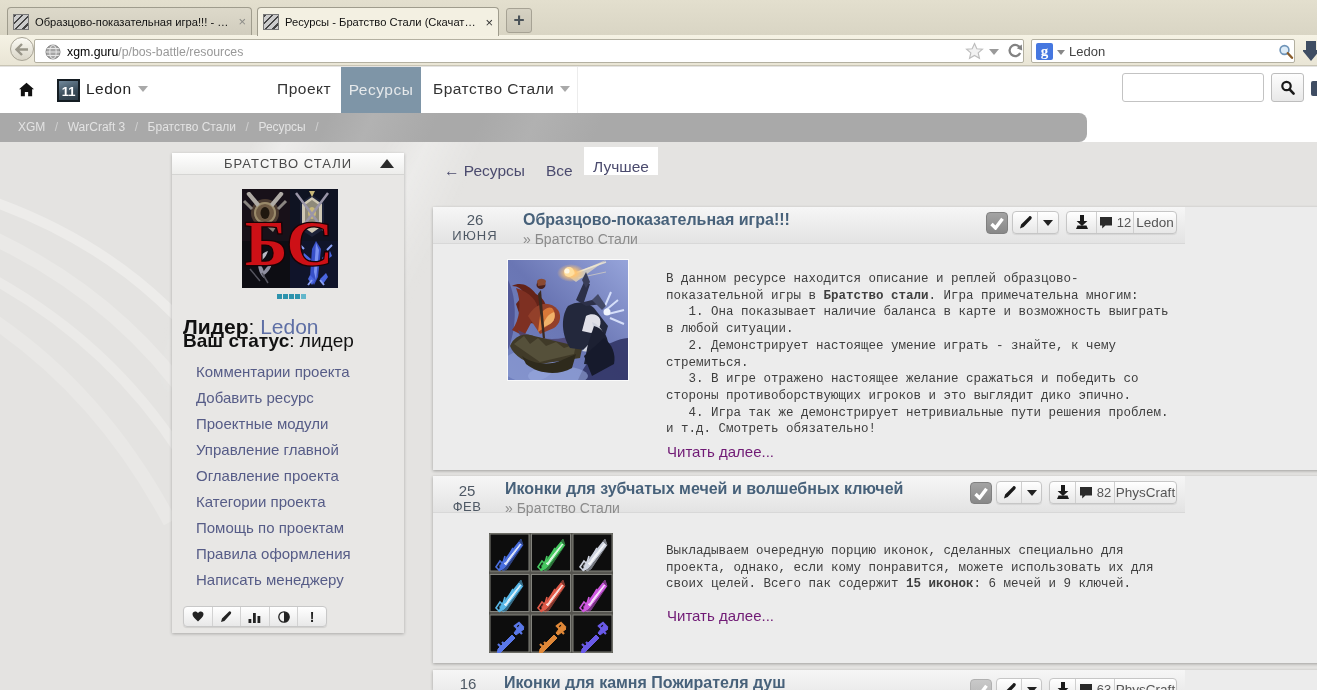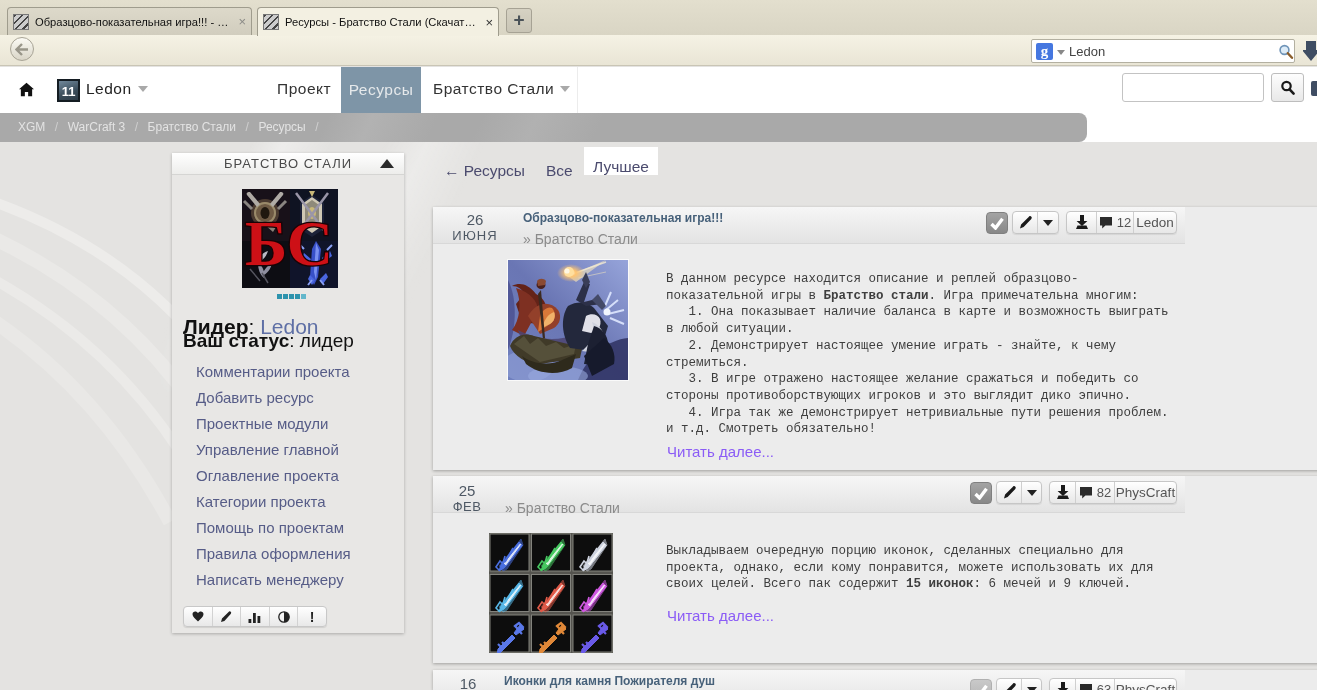--- a/index.html
+++ b/index.html
@@ -46,24 +46,24 @@
 .panel{position:absolute;left:172px;width:232px;background:#e8e7e5;box-shadow:0 1px 3px rgba(0,0,0,.25)}
 .phead{position:relative;height:22px;background:linear-gradient(#ffffff,#ededeb);border-bottom:1px solid #d5d5d3;text-align:center;font-size:13px;letter-spacing:1px;color:#4a4a4a;line-height:22px}
 .phead .arr{position:absolute;right:10px;top:6px;width:0;height:0;border-left:7px solid transparent;border-right:7px solid transparent;border-bottom:9px solid #2b2b2b}
 #panel1{top:11px;height:480px}
 #panel2{top:499px;height:49px}
 
 #main{position:absolute;left:433px;top:0;width:752px}
 .card{position:absolute;left:0;width:896px;background:#ececec;box-shadow:0 1px 3px rgba(0,0,0,.3)}
 .chead{position:absolute;left:0;top:0;width:752px;height:37px;background:linear-gradient(#f6f6f6,#e3e3e3);border-bottom:1px solid #d8d8d8}
 .cdate{position:absolute;text-align:center;color:#4e5864;line-height:1}
-.ctitle{position:absolute;top:4px;font-size:12px;font-weight:bold;color:#47617a}
+.ctitle{position:absolute;top:4px;font-size:16px;font-weight:bold;color:#47617a}
 .csub{position:absolute;top:24px;font-size:14px;color:#8b8b8b}
 .mono{font-family:"Liberation Mono",monospace;font-size:12.5px;line-height:16.7px;color:#3e3e3e;letter-spacing:0}
-.rlink{font-size:15px;color:#8b5cf6}
+.rlink{font-size:15px;color:#701a75}
 .bcheck{position:absolute;width:22px;height:22px;background:linear-gradient(#a3a3a3,#888);border:1px solid #808080;border-radius:4px}
 .bgrp{position:absolute;height:23px;display:flex;background:linear-gradient(#fff,#e7e7e7);border:1px solid #c6c6c6;border-radius:4px;box-shadow:0 1px 1px rgba(0,0,0,.08)}
 .bgrp .c{height:100%;display:flex;align-items:center;justify-content:center;border-left:1px solid #cfcfcf;font-size:13.5px;color:#555}
 .bgrp .c:first-child{border-left:none}
 .sseg{flex:1;display:flex;align-items:center;justify-content:center;border-left:1px solid #d2d2d2}
 .sseg:first-child{border-left:none}
 .num{font-size:13px;color:#555;margin-left:4px}
 </style></head><body>
 
 <div id="tabbar">
@@ -73,20 +73,37 @@
       <span class="tabx">×</span>
     </div>
  <div class="tab" id="tab2">
       <span class="favicon"></span>
       <span class="ttl">Ресурсы - Братство Стали (Скачать кар</span>
       <span class="tabx">×</span>
     </div>
  <div id="newtab">+</div>
 </div>
 <div id="navbar">
+ <div id="urlbar">
+  <svg class="abs" style="left:10px;top:4px" width="16" height="16" viewBox="0 0 16 16">
+        <circle cx="8" cy="8" r="7" fill="#a5a5a5"></circle>
+        <circle cx="8" cy="8" r="7" fill="none" stroke="#7f7f7f"></circle>
+        <ellipse cx="8" cy="8" rx="3.2" ry="7" fill="none" stroke="#e8e8e8"></ellipse>
+        <path d="M1 8h14M2.2 4.5h11.6M2.2 11.5h11.6" stroke="#e8e8e8" fill="none"></path>
+      </svg>
+  <div id="urltext">xgm.guru<span>/p/bos-battle/resources</span></div>
+  <svg class="abs" style="left:930px;top:2px" width="19" height="19" viewBox="0 0 18 18">
+        <path d="M9 1.5l2.2 4.9 5.3.4-4 3.5 1.2 5.2L9 12.7l-4.7 2.8 1.2-5.2-4-3.5 5.3-.4z" fill="#f2f2f2" stroke="#bdbdbd" stroke-width="1.1"></path>
+      </svg>
+  <div class="abs" style="left:954px;top:9px;width:0;height:0;border-left:5px solid transparent;border-right:5px solid transparent;border-top:6px solid #9a9a9a"></div>
+  <svg class="abs" style="left:971px;top:2px" width="18" height="18" viewBox="0 0 18 18">
+        <path d="M14.2 11a5.6 5.6 0 1 1 .3-4.2" fill="none" stroke="#828282" stroke-width="2.3"></path>
+        <path d="M15.8 2.6l.4 6-5.4-2.4z" fill="#828282"></path>
+      </svg>
+ </div>
  <div id="googlebox">
   <div id="glogo">g</div>
   <div class="abs" style="left:25px;top:10px;width:0;height:0;border-left:4px solid transparent;border-right:4px solid transparent;border-top:5px solid #888"></div>
   <div id="gtext">Ledon</div>
   <svg class="abs" style="left:245px;top:3px" width="18" height="18" viewBox="0 0 18 18">
         <circle cx="7.5" cy="7" r="4.4" fill="#ddecf8" stroke="#6f94b8" stroke-width="1.6"></circle>
         <path d="M10.8 10.2l4.2 4.6" stroke="#8a5d2b" stroke-width="2.4" stroke-linecap="round"></path>
       </svg>
  </div>
  <svg class="abs" style="left:1303px;top:5px" width="16" height="22" viewBox="0 0 16 22">
@@ -280,20 +297,21 @@
     <circle cx="99" cy="52" r="3.5" fill="#f2f6ff"></circle>
     <path d="M90 34l8 12-4 4-10-10z" fill="#444a68"></path>
    </svg></div>
    <div class="mono" style="position:absolute;left:233px;top:64px">В данном ресурсе находится описание и реплей образцово-<br>показательной игры в <b>Братство стали</b>. Игра примечательна многим:<br>&nbsp;&nbsp;&nbsp;1.&nbsp;Она показывает наличие баланса в карте и возможность выиграть<br>в любой ситуации.<br>&nbsp;&nbsp;&nbsp;2.&nbsp;Демонстрирует настоящее умение играть - знайте, к чему<br>стремиться.<br>&nbsp;&nbsp;&nbsp;3.&nbsp;В игре отражено настоящее желание сражаться и победить со<br>стороны противоборствующих игроков и это выглядит дико эпично.<br>&nbsp;&nbsp;&nbsp;4.&nbsp;Игра так же демонстрирует нетривиальные пути решения проблем.<br>и т.д. Смотреть обязательно!</div>
    <div class="rlink" style="position:absolute;left:234px;top:236px">Читать далее...</div>
   </div>
 
   <div class="card" id="card2" style="top:334px;height:187px">
    <div class="chead"></div>
    <div class="cdate" style="left:4px;top:7px;width:60px;font-size:15px">25<br><span style="font-size:13px;letter-spacing:.5px">ФЕВ</span></div>
+   <div class="ctitle" style="left:72px">Иконки для зубчатых мечей и волшебных ключей</div>
    <div class="csub" style="left:72px">» Братство Стали</div>
    <div class="bcheck" style="left:537px;top:6px">
           <svg style="display:block;margin:4px auto 0" width="14" height="13" viewBox="0 0 14 13">
             <path d="M1.5 7l4 4L12.5 1.8" stroke="#fff" stroke-width="3.4" fill="none"></path>
           </svg>
         </div>
    <div class="bgrp" style="left:563px;top:5px;width:46px">
           <span class="c" style="width:24px">
             <svg width="15" height="15" viewBox="0 0 15 15">
               <path d="M2 13.5l1.1-3.9 7.6-7.7a1.6 1.6 0 0 1 2.9 1.4 2.1 2.1 0 0 1-.5 1L5.6 12z" fill="#1a1a1a"></path>

